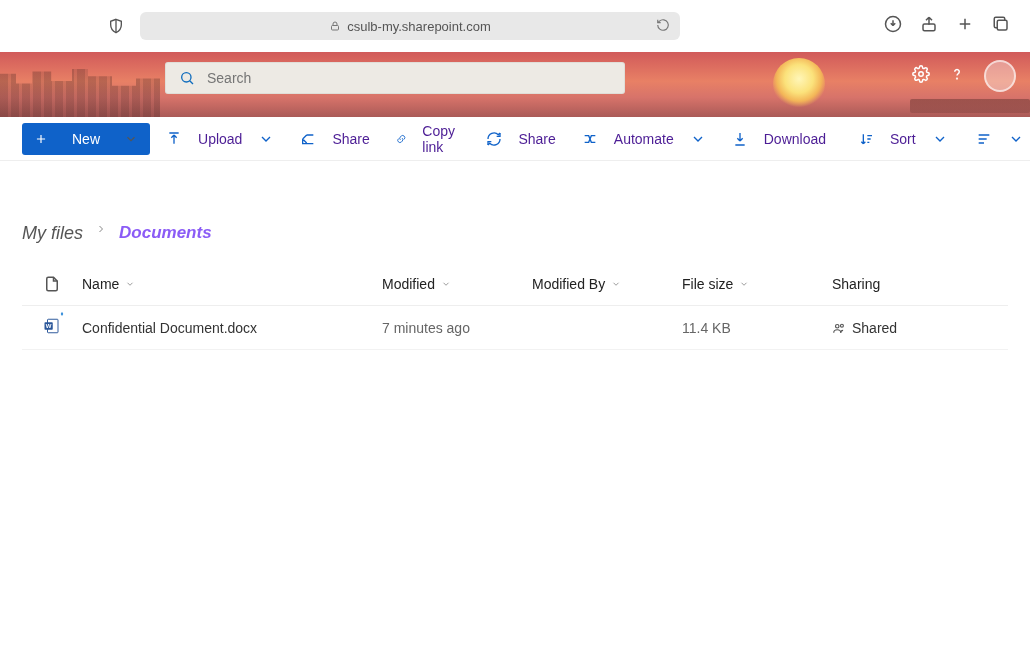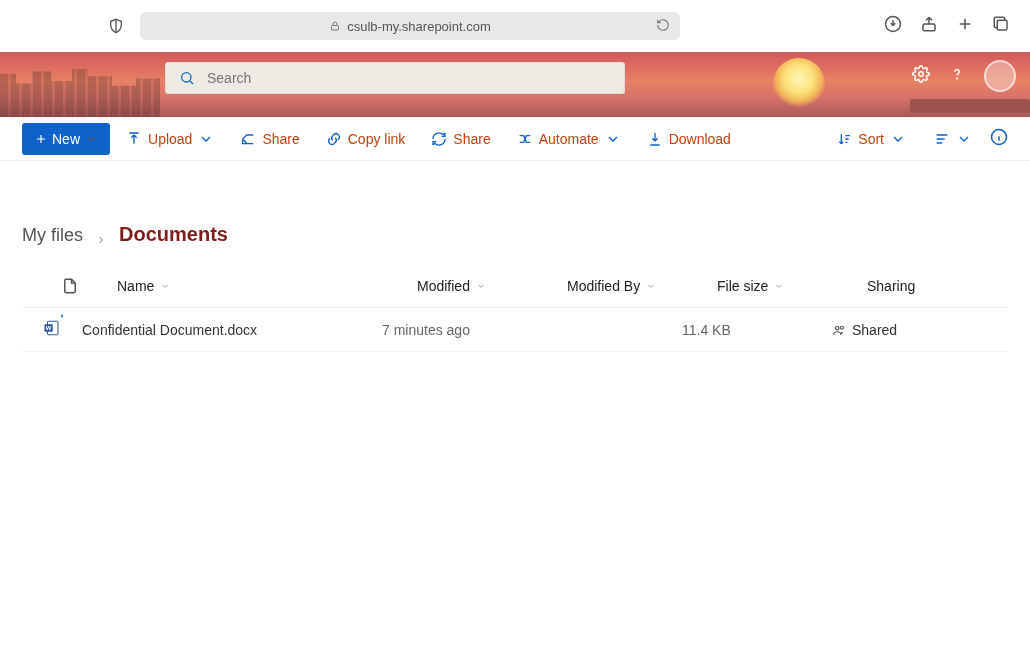--- a/index.html
+++ b/index.html
@@ -67,43 +67,43 @@
   .banner-icons { position:absolute; right:14px; top:0; height:48px; display:flex; align-items:center; gap:18px; color:#fff; }
   .banner-icons .avatar { width:32px; height:32px; border-radius:50%; background:rgba(255,255,255,.35); border:2px solid rgba(255,255,255,.6); }
   .banner-icons svg { width:18px; height:18px; }
 
   
   .cmdbar {
     height:44px; display:flex; align-items:center; gap:6px;
     padding:0 22px; border-bottom:1px solid #eee; font-size:14px; color:#222;
   }
   .new-btn {
-    display:flex; align-items:center; gap:4px;
+    display:flex; align-items:center; gap:24px;
     background:#0f62c9; color:#fff; height:32px; padding:0 12px;
     border-radius:3px; font-size:14px;
   }
   .new-btn svg { width:14px; height:14px; }
-  .cmd { display:flex; align-items:center; gap:6px; padding:0 10px; height:32px; color:#c2410c; }
+  .cmd { display:flex; align-items:center; gap:16px; padding:0 10px; height:32px; color:#4c1d95; }
   .cmd svg { width:16px; height:16px; color:#0f62c9; }
   .chev { width:10px; height:10px; color:#555; }
   .cmdbar .spacer { flex:1; }
   .sort-group { display:flex; align-items:center; gap:14px; }
   .info-circle { width:18px; height:18px; color:#0f62c9; }
 
   
-  .breadcrumb { display:flex; align-items:flex-end; gap:12px; padding:62px 0 18px 22px; font-size:18px; }
+  .breadcrumb { display:flex; align-items:flex-start; gap:12px; padding:62px 0 18px 22px; font-size:18px;font-style:italic; }
   .breadcrumb .root { color:#555; font-weight:400; }
-  .breadcrumb .current { font-weight:600; font-size:20px; color:#7f1d1d; }
+  .breadcrumb .current { font-weight:600; font-size:17px; color:#8b5cf6; }
   .breadcrumb svg { width:12px; height:12px; color:#888; }
 
   
   .table { margin:0 22px; }
   .thead, .trow { display:grid; grid-template-columns: 60px 300px 150px 150px 150px 150px; align-items:center; height:44px; }
   .thead { border-bottom:1px solid #eee; font-size:14px; color:#222; }
-  .thead .hcell { display:flex; align-items:center; gap:6px;margin-left:35px; }
+  .thead .hcell { display:flex; align-items:center; gap:6px; }
   .thead .hcell svg.chev { color:#888; }
   .trow { border-bottom:1px solid #f2f2f2; font-size:14px; color:#333; }
   .file-icon { width:18px; height:18px; }
   .doc-icon { display:inline-block; position:relative; }
   .share-tag { position:absolute; left:14px; top:-6px; width:10px; height:10px; }
   .name-cell { display:flex; align-items:center; gap:6px; position:relative; }
   .sharing-cell { display:flex; align-items:center; gap:6px; color:#333; }
   .sharing-cell svg { width:14px; height:14px; color:#555; }
 
   .muted { color:#666; }

